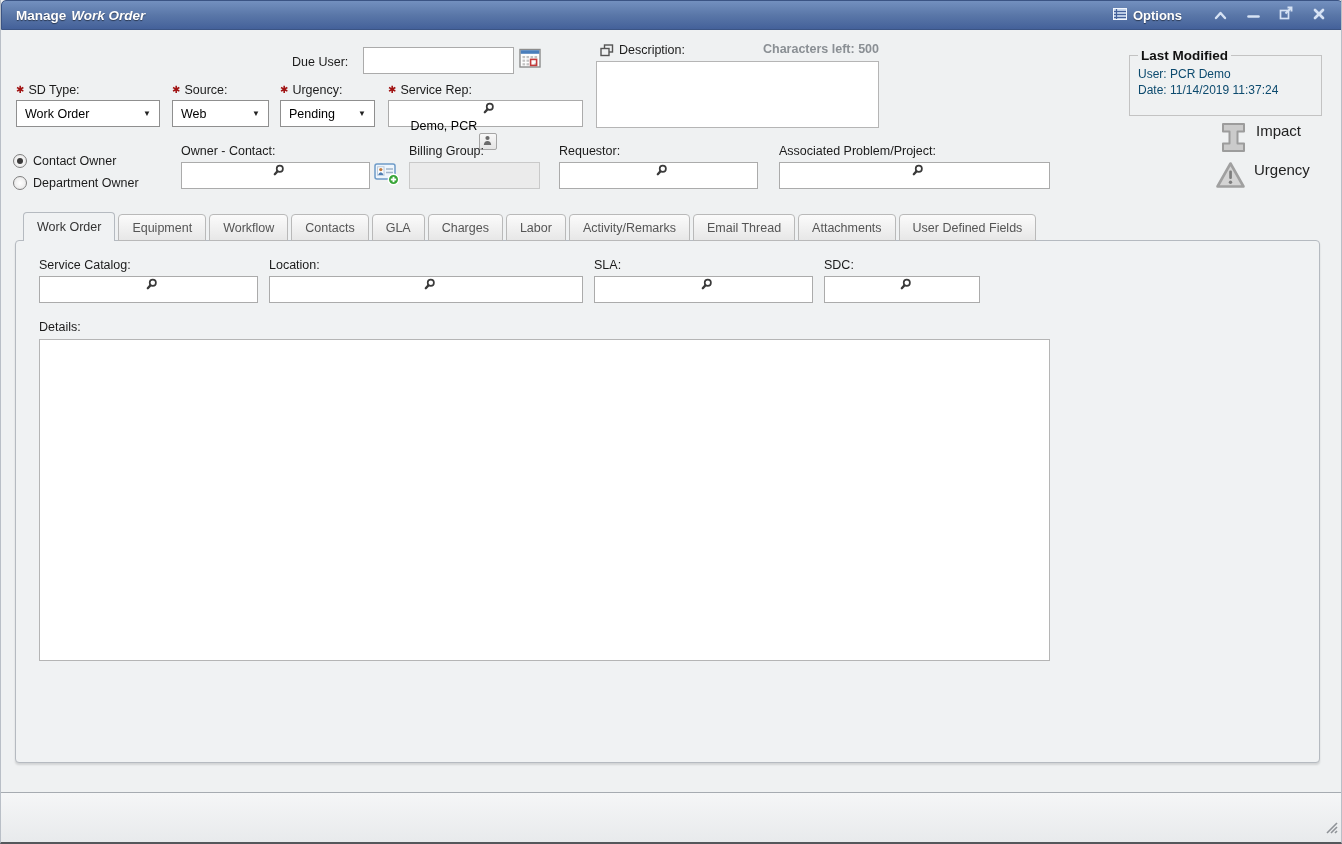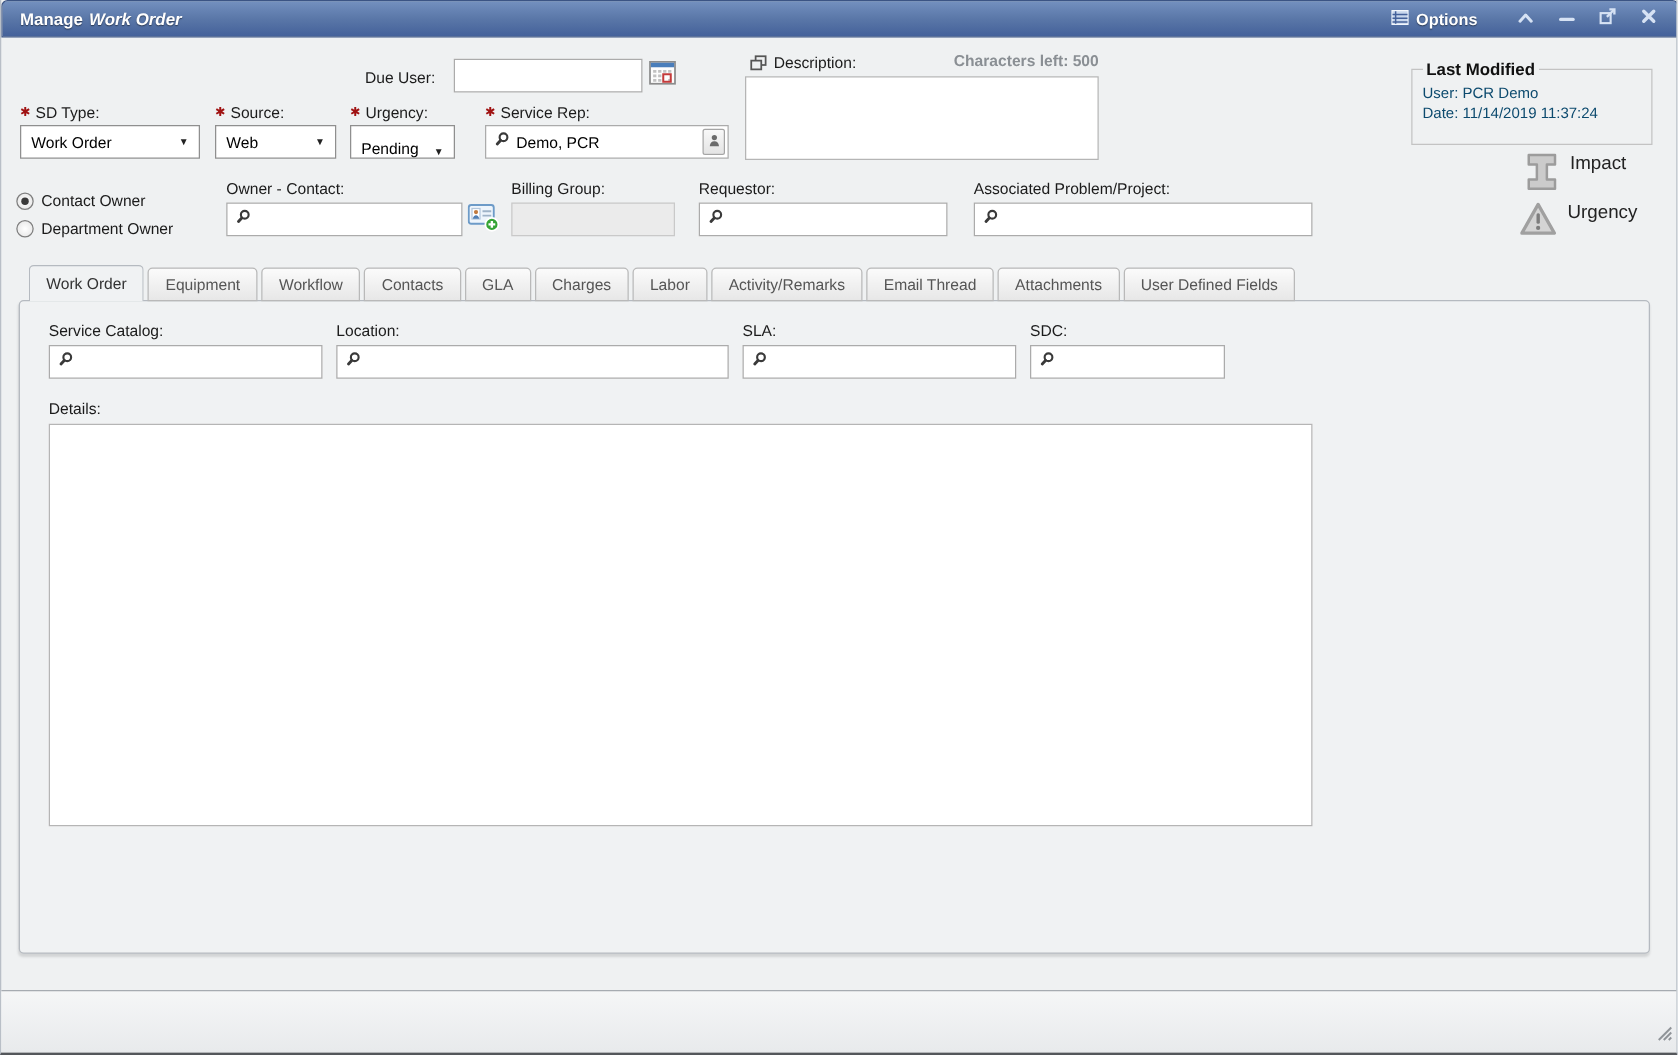--- a/index.html
+++ b/index.html
@@ -19,21 +19,21 @@
   .titlebar .title { color:#fff; font-size:13.5px; font-weight:bold; text-shadow:0 1px 1px rgba(0,0,0,.5); }
   .titlebar .title em { font-style:italic; margin-left:5px; }
   .tb-right { display:flex; align-items:center; gap:15px; }
   .options-btn { display:flex; align-items:center; gap:6px; color:#fff; font-size:13px; font-weight:bold;
     text-shadow:0 1px 1px rgba(0,0,0,.5); cursor:pointer; margin-right:14px; }
   .win-ctrl { display:flex; align-items:center; justify-content:center; width:18px; height:18px; cursor:pointer; }
   
   .lbl { position:absolute; font-size:12.5px; color:#1b1b1b; white-space:nowrap; }
   .req { color:#a01212; font-size:10px; margin-right:4px; vertical-align:1px; }
   .tinput { position:absolute; border:1px solid #ababab; background:#fff; height:27px; font-size:12.5px; padding:0 6px; font-family:inherit; }
-  .search-box { position:absolute; height:27px; border:1px solid #ababab; background:#fff; display:flex; align-items:center; padding-left:6px; }
+  .search-box { position:absolute; height:27px; border:1px solid #ababab; background:#fff; display:flex; align-items:center; padding-left:6px;flex-direction:column; }
   .search-box input { border:0; outline:0; flex:1; height:100%; font-size:12.5px; background:transparent; padding-left:5px; font-family:inherit; min-width:0; }
   .sel { position:absolute; height:27px; border:1px solid #8f8f8f; background:#fff; display:flex; align-items:center;
     justify-content:space-between; padding:0 8px; font-size:12.5px; cursor:pointer; }
   .sel .arrow { font-size:8px; color:#222; margin-left:6px; }
   .disabled-input { background:#ebebeb; border-color:#c9c9c9; }
   textarea.box { position:absolute; border:1px solid #b5b5b5; background:#fff; resize:none; font-family:inherit; font-size:12.5px; padding:4px; }
   
   .sd-row { position:absolute; left:14px; top:44px; display:flex; align-items:baseline; }
   .sd-label { font-size:17px; color:#222; }
   .sd-number { font-size:23px; color:#111; margin-left:8px; letter-spacing:0.5px; }
@@ -163,21 +163,21 @@
   <span class="lbl" style="left:387px; top:83px;"><span class="req">✱</span><span>Service Rep:</span></span>
 
   <div class="sel" style="left:15px; top:100px; width:144px;">
     <span>Work Order</span>
       <span class="arrow">▼</span>
   </div>
   <div class="sel" style="left:171px; top:100px; width:97px;">
     <span>Web</span>
       <span class="arrow">▼</span>
   </div>
-  <div class="sel" style="left:279px; top:100px; width:84px;align-items:flex-end;">
+  <div class="sel" style="left:279px; top:100px; width:95px;">
     <span>Pending</span>
       <span class="arrow">▼</span>
   </div>
   <div class="search-box" style="left:387px; top:100px; width:195px;">
     <span><svg width="13" height="13" viewBox="0 0 13 13">
           <circle cx="7.8" cy="4.8" r="3.1" fill="none" stroke="#3a3a3a" stroke-width="1.7"></circle>
           <line x1="5.4" y1="7.4" x2="2.8" y2="10.2" stroke="#3a3a3a" stroke-width="2.3" stroke-linecap="round"></line>
         </svg></span>
     <input value="Demo, PCR" style="">
     <button class="combo-btn">

